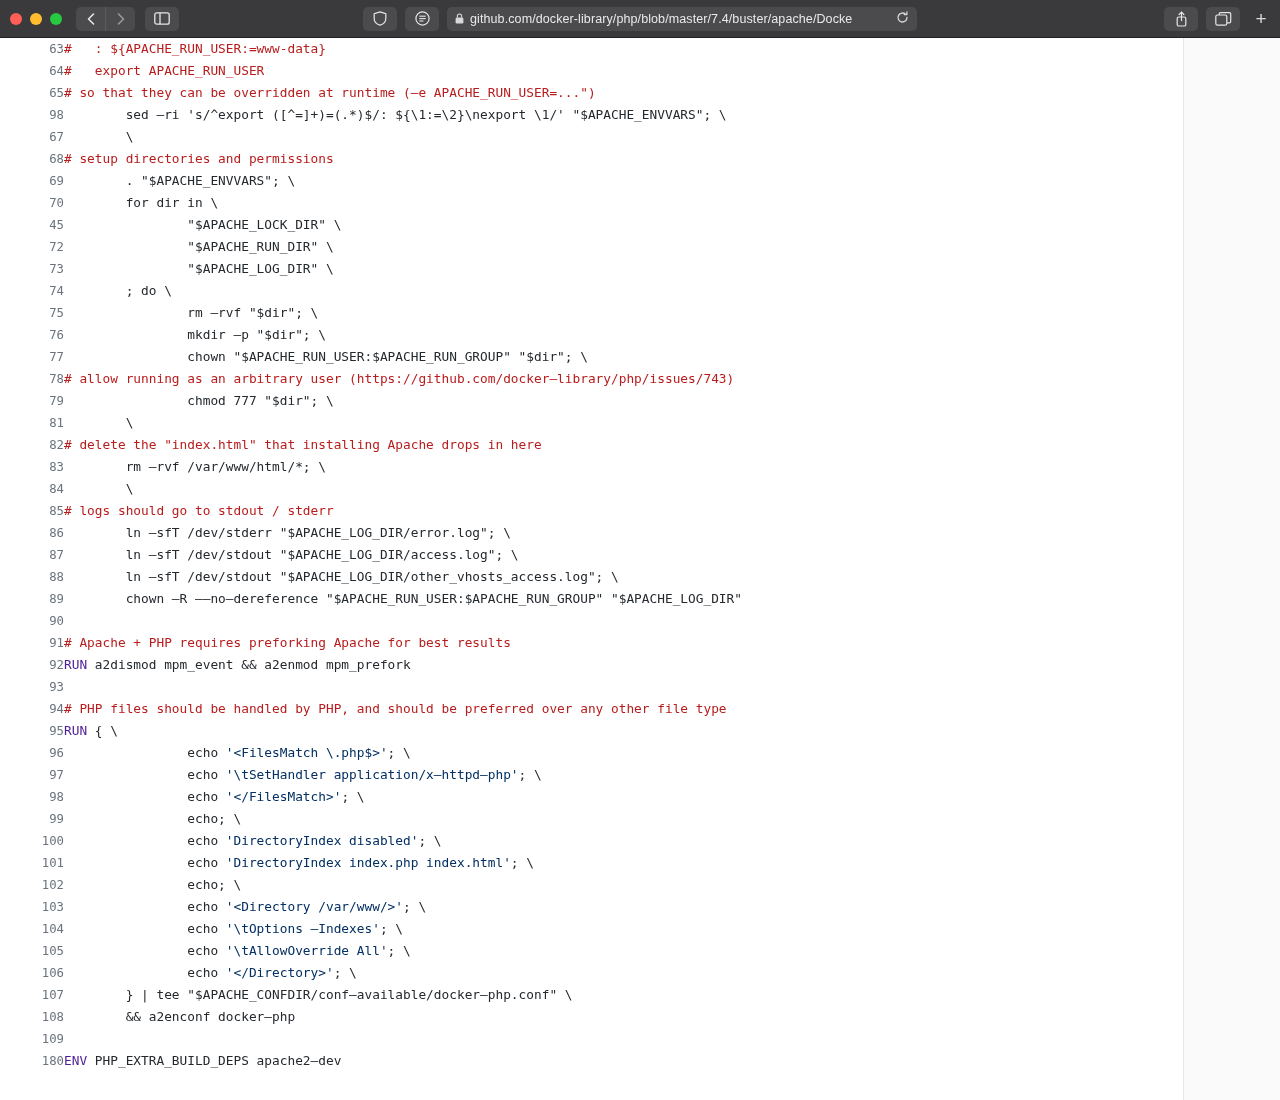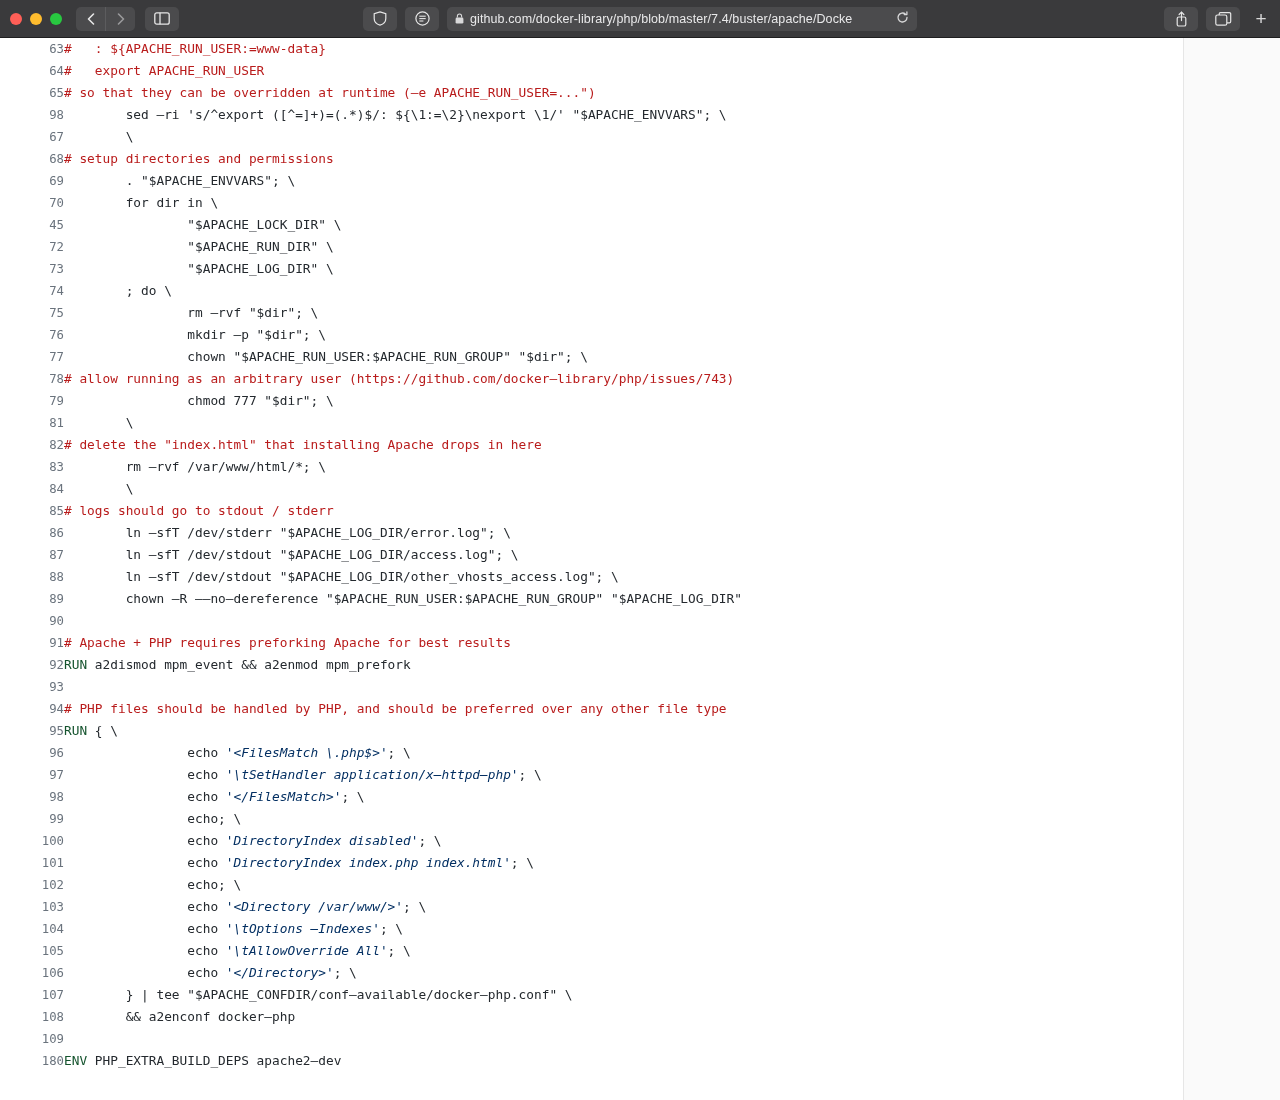--- a/index.html
+++ b/index.html
@@ -171,22 +171,22 @@
     user-select: none;
     font-size: 12.3px;
     white-space: nowrap;
   }
   td.lc {
     padding-left: 10px;
     color: #24292e;
     white-space: pre;
   }
   .cm { color: #b91c1c; }
-  .kw { color: #14532d; }
-  .st { color: #032f62; font-style: italic; }
+  .kw { color: #4c1d95; }
+  .st { color: #032f62; }
 </style>
 </head>
 <body>
 
 <div class="browser">
 
   <div class="toolbar">
 
     <div class="traffic">
       <span class="dot red"></span>

